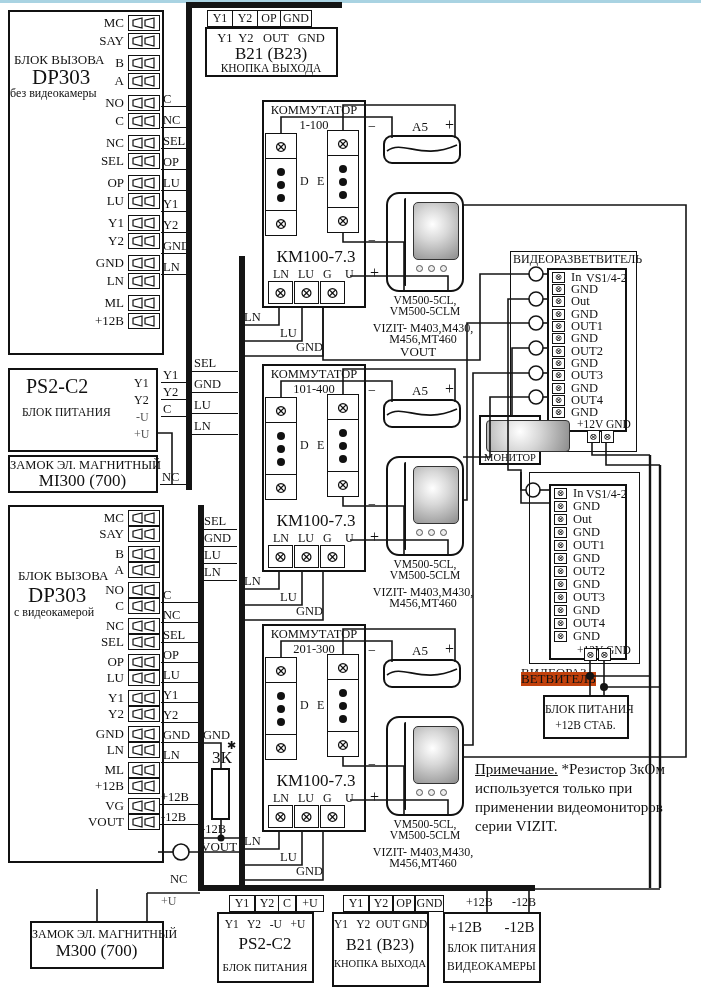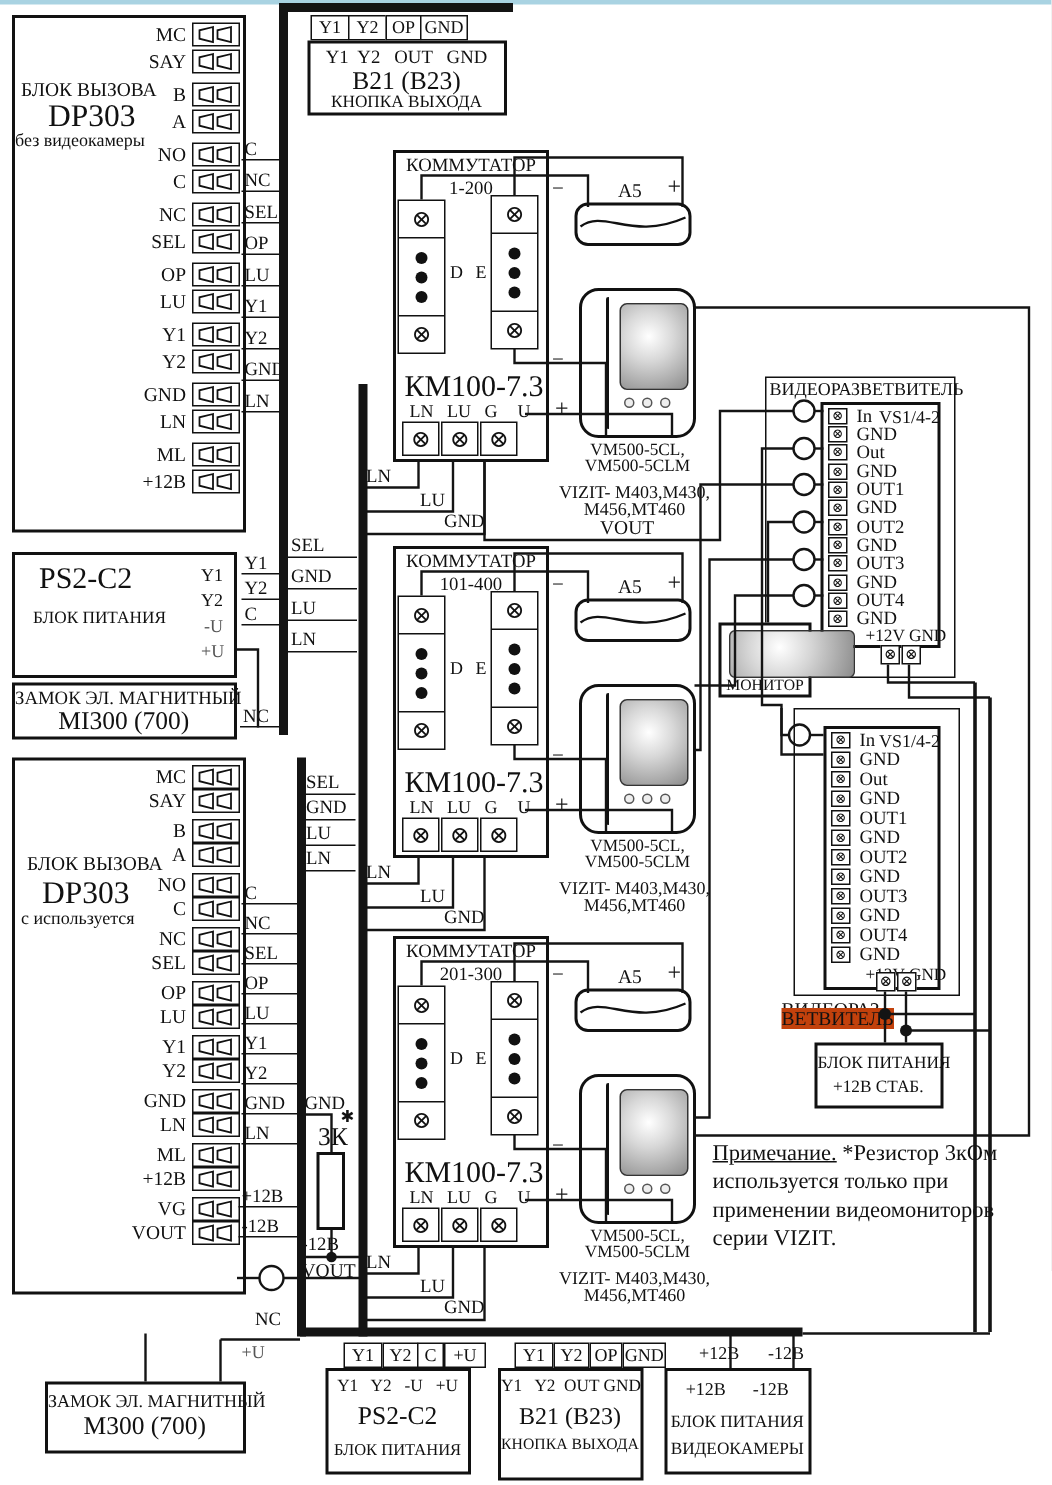--- a/index.html
+++ b/index.html
@@ -33,21 +33,21 @@
   .cgroup:nth-of-type(2){top:359px;}
   .cgroup:nth-of-type(3){top:619px;}
   .cbox{position:absolute;left:22px;top:5px;width:104px;height:208px;border:2.5px solid #111;background:#fff;box-sizing:border-box;}
   .ctitle{position:absolute;left:22px;top:8px;width:104px;text-align:center;font-size:12.5px;}
   .crange{position:absolute;left:22px;top:23px;width:104px;text-align:center;font-size:12.5px;}
   .cstrip{position:absolute;width:32px;border:1.6px solid #111;box-sizing:border-box;background:#fff;}
   .cstrip .s-top,.cstrip .s-bot{height:24px;border-bottom:1.6px solid #111;display:flex;align-items:center;justify-content:center;font-size:16px;}
   .cstrip .s-bot{border-bottom:none;border-top:1.6px solid #111;}
   .cstrip .s-mid{height:51px;display:flex;flex-direction:column;align-items:center;justify-content:center;gap:5px;}
   .dot{width:8px;height:8px;border-radius:50%;background:#111;}
-  .cmodel{position:absolute;left:22px;top:152px;width:108px;text-align:center;font-size:20px;}
+  .cmodel{position:absolute;left:22px;top:152px;width:108px;text-align:center;font-size:17px;}
   .cpin{position:absolute;top:172px;font-size:12px;}
   .cterm{position:absolute;top:186px;width:25px;height:23px;border:1.9px solid #111;display:flex;align-items:center;justify-content:center;font-size:16px;background:#fff;box-sizing:border-box;}
   .battery{position:absolute;left:143px;top:40px;width:78px;height:29px;border:2px solid #111;border-radius:9px;background:#fff;box-sizing:border-box;}
   .handset{position:absolute;left:146px;top:97px;width:78px;height:100px;border:2.5px solid #111;border-radius:13px;background:#fff;box-sizing:border-box;}
   .hs-handle{position:absolute;left:16px;top:4px;bottom:4px;width:1px;border-left:2px solid #111;border-radius:2px;}
   .hs-screen{position:absolute;left:25px;top:8px;width:44px;height:56px;border:1.5px solid #333;border-radius:5px;
              background:radial-gradient(circle at 42% 38%, #ffffff 0%, #d8d8d8 38%, #8c8c8c 100%);}
   .hs-dots{position:absolute;left:28px;top:71px;display:flex;gap:5px;}
   .hs-dots span{width:7px;height:7px;border:1.3px solid #555;border-radius:50%;background:#eee;box-sizing:border-box;}
   .hsl{position:absolute;width:110px;text-align:center;font-size:11.5px;white-space:nowrap;}
@@ -260,21 +260,21 @@
     <div class="lbl ctr" style="left:0;top:3px;width:128px;white-space:pre;font-size:12.5px;">Y1  Y2   OUT   GND</div>
     <div class="lbl ctr" style="left:0;top:16px;width:128px;font-size:17px;">B21 (B23)</div>
     <div class="lbl ctr" style="left:0;top:33px;width:128px;font-size:11.5px;">КНОПКА ВЫХОДА</div>
   </div>
 
   <div class="abs" id="cgroups" style="left:240px;top:0;width:461px;height:990px;">
 
       <div class="cgroup">
         <div class="cbox"></div>
         <div class="ctitle">КОММУТАТОР</div>
-        <div class="crange">1-200</div>
+        <div class="crange">1-100</div>
         <div class="cstrip" style="left:25px;top:38px;">
           <div class="s-top">⊗</div>
           <div class="s-mid">
             <span class="dot"></span>
             <span class="dot"></span>
             <span class="dot"></span>
           </div>
           <div class="s-bot">⊗</div>
         </div>
         <div class="cstrip" style="left:87px;top:35px;">
@@ -482,21 +482,21 @@
     <div class="lbl ctr" style="left:0;top:2px;width:145px;font-size:12.5px;">ЗАМОК ЭЛ. МАГНИТНЫЙ</div>
     <div class="lbl ctr" style="left:0;top:15px;width:145px;font-size:17px;">MI300 (700)</div>
   </div>
   <div class="stubcol" style="left:160px;top:470px;">
     <span class="wl" style="width:30px;">NC</span>
   </div>
 
   <div class="blk" style="left:8px;top:505px;width:156px;height:358px;">
     <div class="lbl" style="left:8px;top:62px;font-size:13px;">БЛОК ВЫЗОВА</div>
     <div class="lbl" style="left:18px;top:77px;font-size:21px;">DP303</div>
-    <div class="lbl" style="left:4px;top:99px;font-size:12px;">с используется</div>
+    <div class="lbl" style="left:4px;top:99px;font-size:12px;">с видеокамерой</div>
     <div id="dp2-terms" style="padding-top:3px;">
 
         <div class="trow">
           <span class="tlabel">MC</span>
           <span class="tcell">
             <svg width="26" height="12" viewBox="0 0 26 12">
               <path d="M11,1 L2,3.2 L2,8.8 L11,11 Z" fill="none" stroke="#111" stroke-width="1.2"></path>
               <path d="M23,1 L14,3.2 L14,8.8 L23,11 Z" fill="none" stroke="#111" stroke-width="1.2"></path>
             </svg>
           </span>
@@ -721,21 +721,21 @@
   <span class="bcell" style="left:415px;top:895px;width:27px;">GND</span>
   <div class="blk" style="left:332px;top:912px;width:97px;height:75px;">
     <div class="lbl ctr" style="left:0;top:4px;width:92px;white-space:pre;font-size:11.5px;">Y1   Y2  OUT GND</div>
     <div class="lbl ctr" style="left:0;top:23px;width:92px;font-size:16px;">B21 (B23)</div>
     <div class="lbl ctr" style="left:0;top:44px;width:92px;font-size:10.5px;">КНОПКА ВЫХОДА</div>
   </div>
 
   <span class="bcell" style="left:466px;top:895px;width:38px;border:none;text-align:left;">+12В</span>
   <span class="bcell" style="left:512px;top:895px;width:34px;border:none;text-align:left;">-12В</span>
   <div class="blk" style="left:443px;top:912px;width:98px;height:71px;">
-    <div class="lbl ctr" style="left:0;top:6px;width:93px;white-space:pre;font-size:12px;">+12В      -12В</div>
+    <div class="lbl ctr" style="left:0;top:6px;width:93px;white-space:pre;font-size:15px;">+12В      -12В</div>
     <div class="lbl ctr" style="left:0;top:28px;width:93px;font-size:11.5px;">БЛОК ПИТАНИЯ</div>
     <div class="lbl ctr" style="left:0;top:46px;width:93px;font-size:11.5px;">ВИДЕОКАМЕРЫ</div>
   </div>
 
   <div class="blk-thin" style="left:510px;top:251px;width:127px;height:201px;">
     <div class="lbl" style="left:2px;top:1px;font-size:12px;">ВИДЕОРАЗВЕТВИТЕЛЬ</div>
   </div>
   <div class="blk" style="left:547px;top:268px;width:80px;height:164px;border-width:2px;">
     <span class="lbl" style="left:37px;top:2px;font-size:12px;">VS1/4-2</span>
     <div id="vs1-pins" style="padding-top:1px;">

